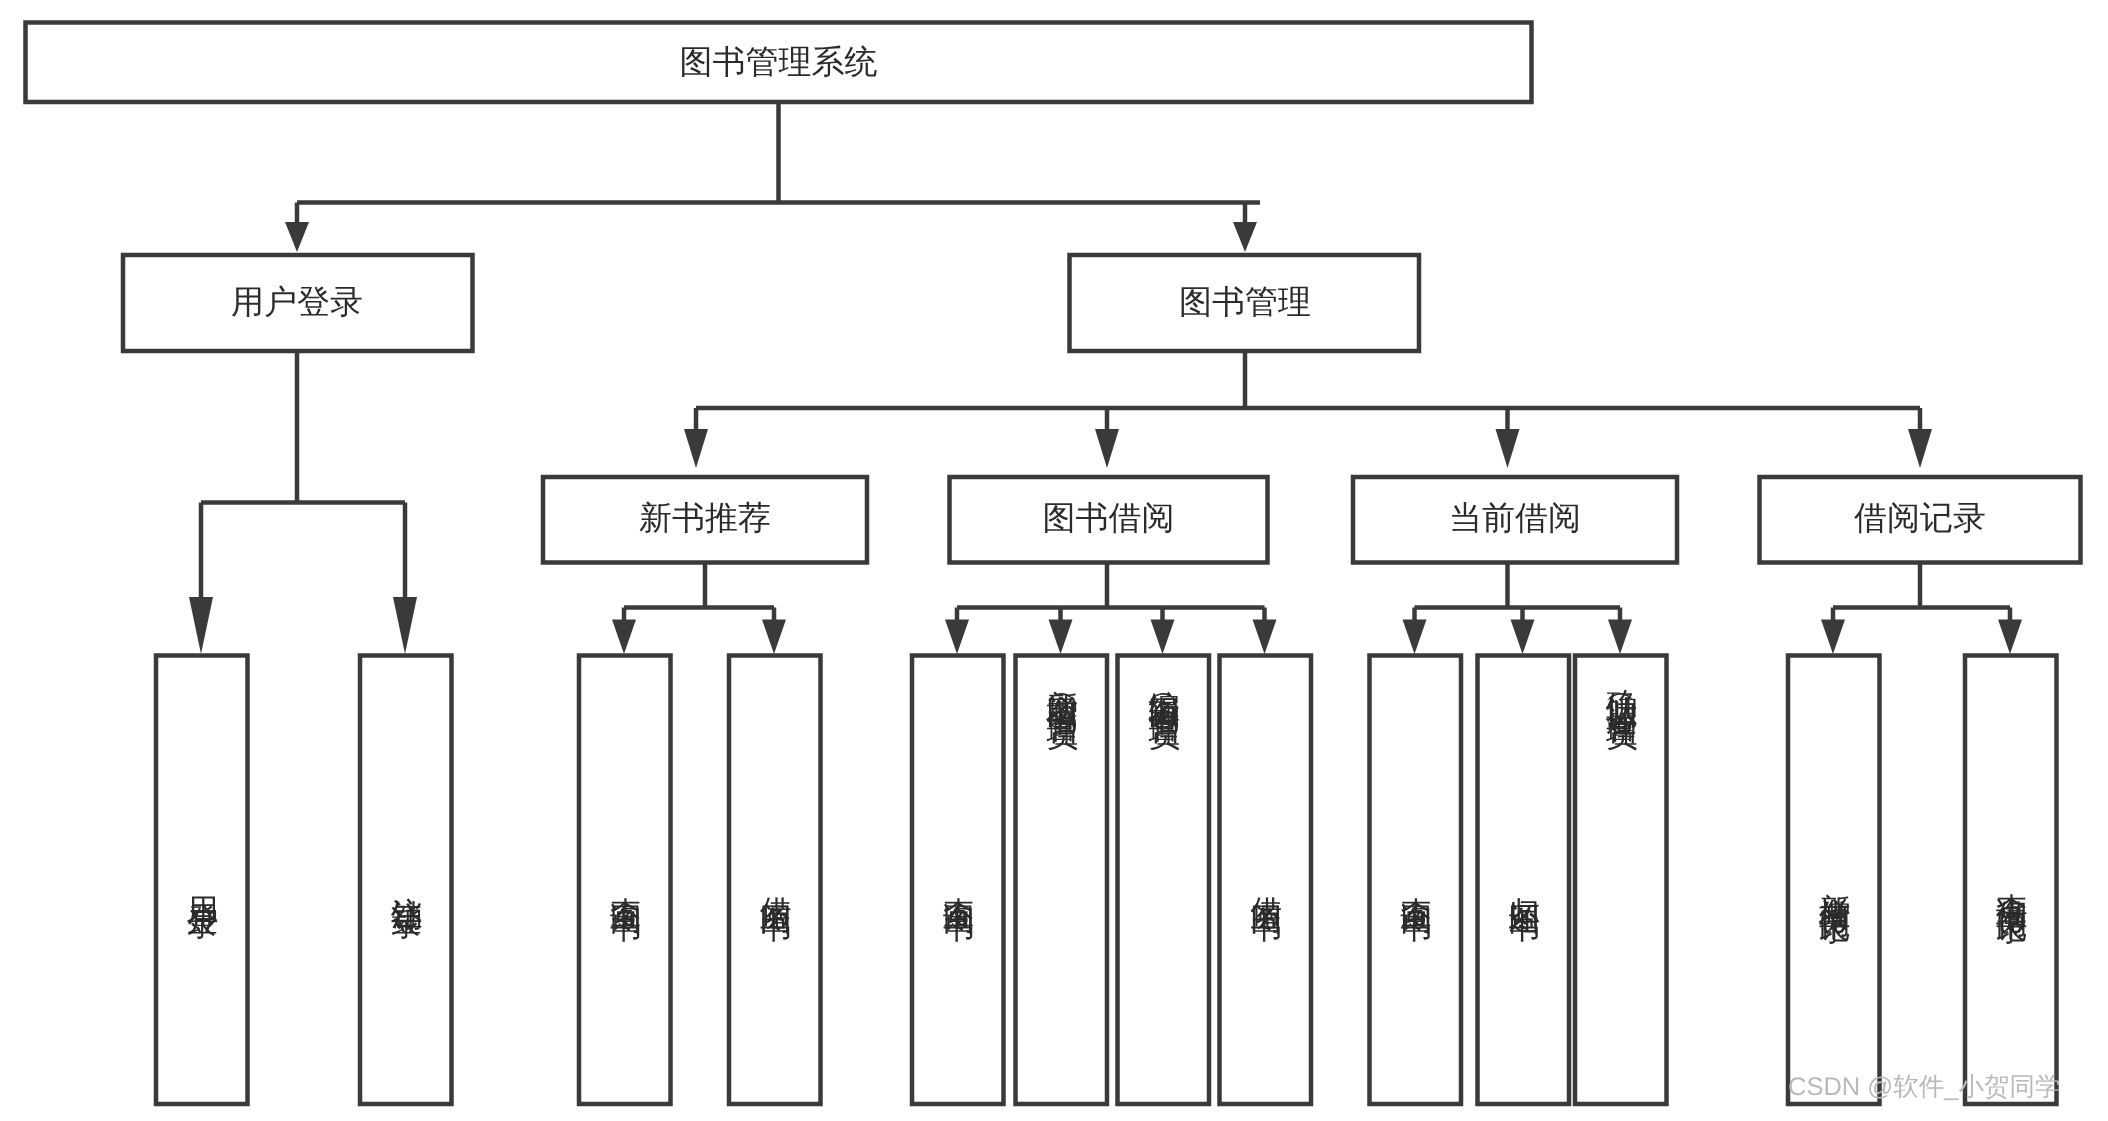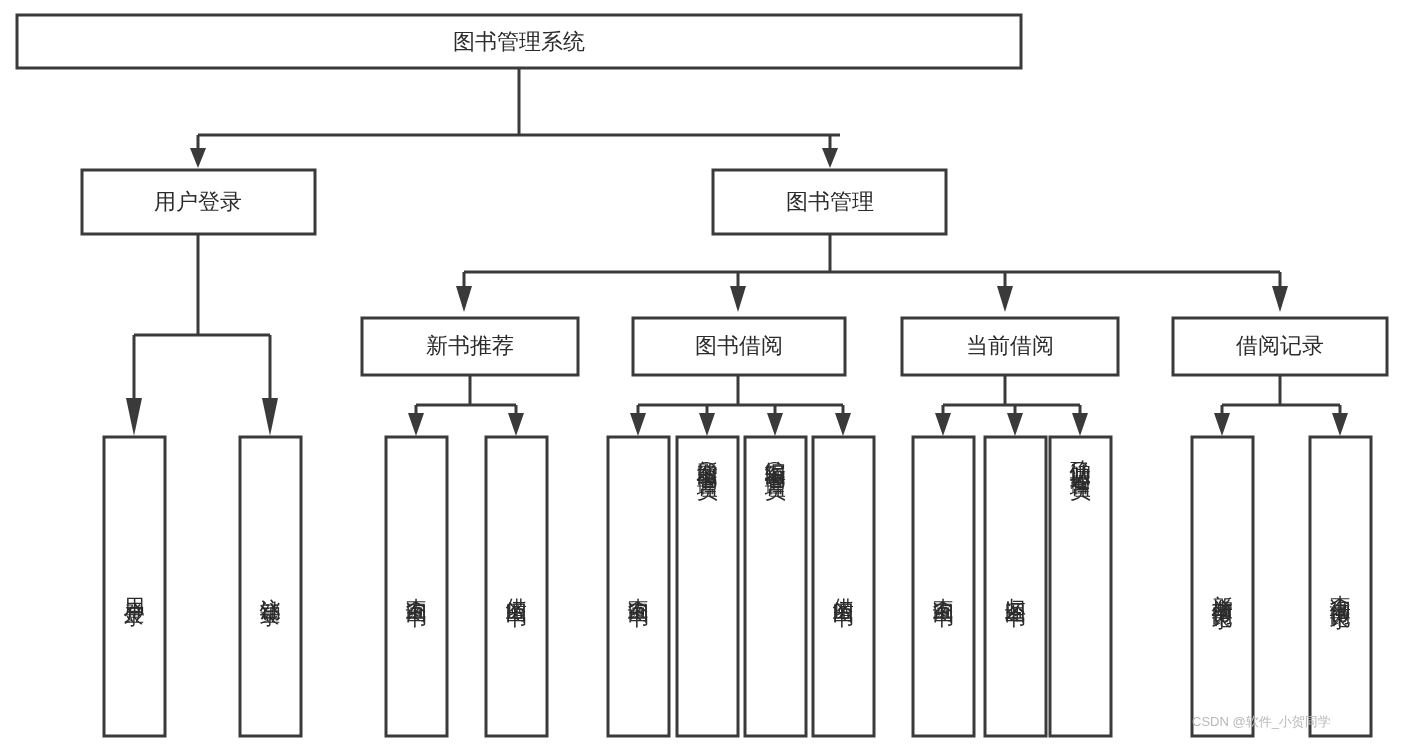--- a/index.html
+++ b/index.html
@@ -63,21 +63,21 @@
   }
   .vlabel-wrap {
     position: absolute;
     display: flex;
     align-items: center;
     justify-content: center;
   }
   .watermark {
     position: absolute;
     font-family: "Liberation Sans", "DejaVu Sans", sans-serif;
-    font-size: 13px;
+    font-size: 17px;
     color: #b9b9b9;
     white-space: nowrap;
     left: 1192px;
     top: 713px;
   }
 </style>
 </head>
 <body>
 
 <div id="diagram-root">

